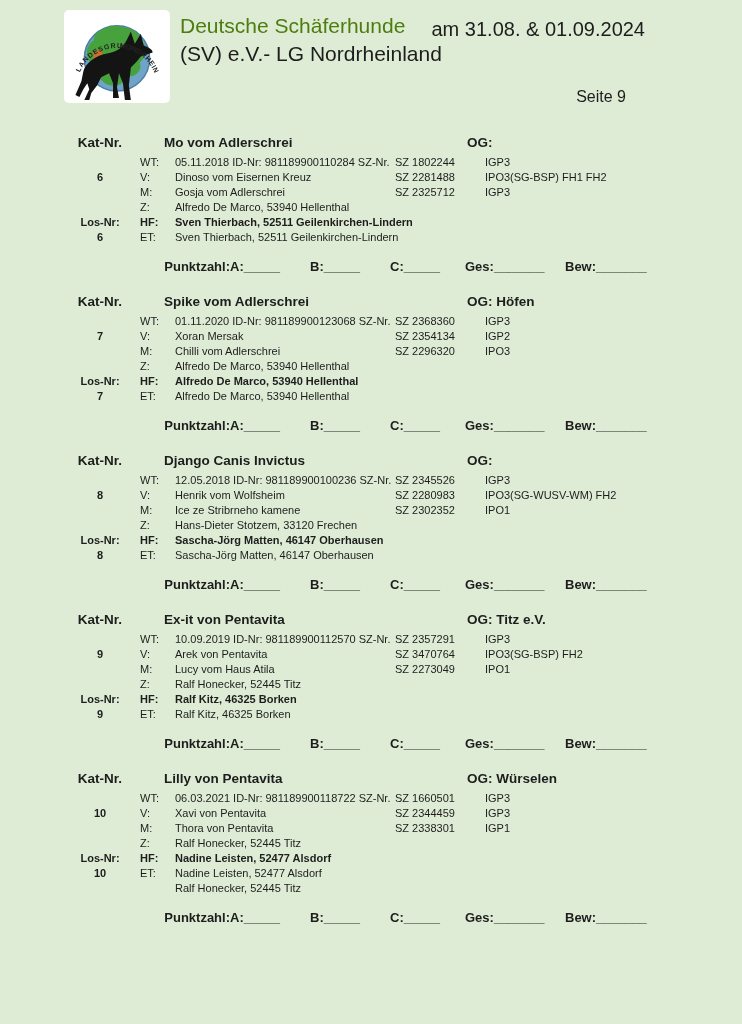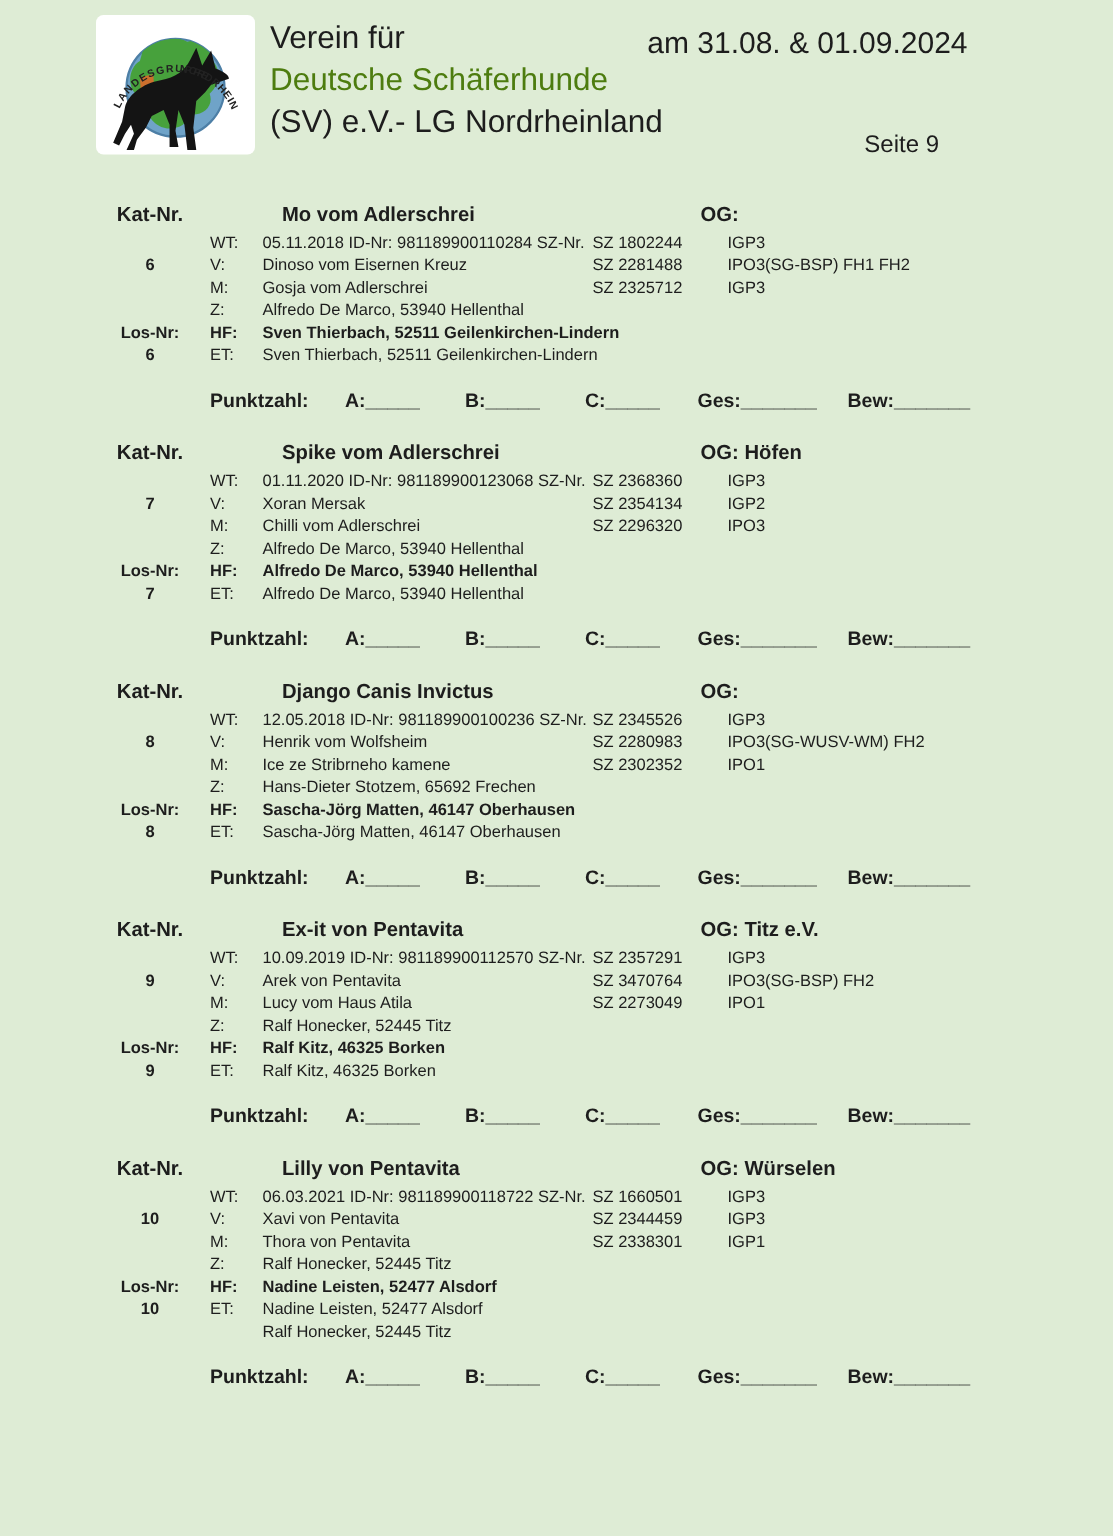--- a/index.html
+++ b/index.html
@@ -19,26 +19,26 @@
   .entries{position:absolute;left:60px;top:133px;right:46px;}
   .entry{margin-bottom:17px;}
   .row{display:grid;grid-template-columns:80px 35px 220px 90px 1fr;line-height:15px;font-size:11px;}
   .title-row{line-height:19px;font-size:13.5px;font-weight:bold;margin-bottom:3px;gap:24px;}
   .c1{grid-column:1;text-align:center;}
   .lab{grid-column:2;}
   .val{grid-column:3;}
   .val-wide{grid-column:3/6;}
   .szc{grid-column:4;}
   .tic{grid-column:5;}
-  .name-cell{grid-column:2/4;margin-left:24px;}
+  .name-cell{grid-column:2/4;}
   .og-cell{grid-column:4/6;}
   .b{font-weight:bold;}
   .et-lines div{min-height:0;}
   .punkt-row{margin:13px 0 0 80px;font-size:13px;font-weight:bold;display:flex;line-height:17px;white-space:nowrap;}
-  .pk-label{width:90px;}
+  .pk-label{width:90px;text-align:right;}
   .pk-a{width:80px;}.pk-b{width:80px;}.pk-c{width:75px;}.pk-ges{width:100px;}
 </style>
 </head>
 <body>
 
 <div class="page">
 
   <div class="logo-box">
     <svg viewBox="0 0 104 94">
       <defs>
@@ -56,21 +56,20 @@
       <text font-family="Liberation Sans, sans-serif" font-size="7" font-weight="bold" fill="#222" letter-spacing="1">
         <textPath href="#ringPath" startOffset="1%">LANDESGRUPPE</textPath>
       </text>
       <text font-family="Liberation Sans, sans-serif" font-size="7" font-weight="bold" fill="#222" letter-spacing="0.4">
         <textPath href="#ringPath" startOffset="53%">NORDRHEINLAND</textPath>
       </text>
     </svg>
   </div>
 
   <div class="org-block">
-    <div>Verein für</div>
     <div class="org-line2">Deutsche Schäferhunde</div>
     <div>(SV) e.V.- LG Nordrheinland</div>
   </div>
 
   <div class="event-block">
     <div>am 31.08. &amp; 01.09.2024</div>
   </div>
 
   <div class="page-num">Seite 9</div>
 
@@ -199,21 +198,21 @@
       <span class="tic">IPO3(SG-WUSV-WM) FH2</span>
     </div>
     <div class="row">
       <span class="lab">M:</span>
       <span class="val">Ice ze Stribrneho kamene</span>
       <span class="szc">SZ 2302352</span>
       <span class="tic">IPO1</span>
     </div>
     <div class="row">
       <span class="lab">Z:</span>
-      <span class="val-wide">Hans-Dieter Stotzem, 65692 Frechen</span>
+      <span class="val-wide">Hans-Dieter Stotzem, 33120 Frechen</span>
     </div>
     <div class="row">
       <span class="c1 b">Los-Nr:</span>
       <span class="lab b">HF:</span>
       <span class="val-wide b">Sascha-Jörg Matten, 46147 Oberhausen</span>
     </div>
     <div class="row">
       <span class="c1 b">8</span>
       <span class="lab">ET:</span>
       <span class="val-wide et-lines">

